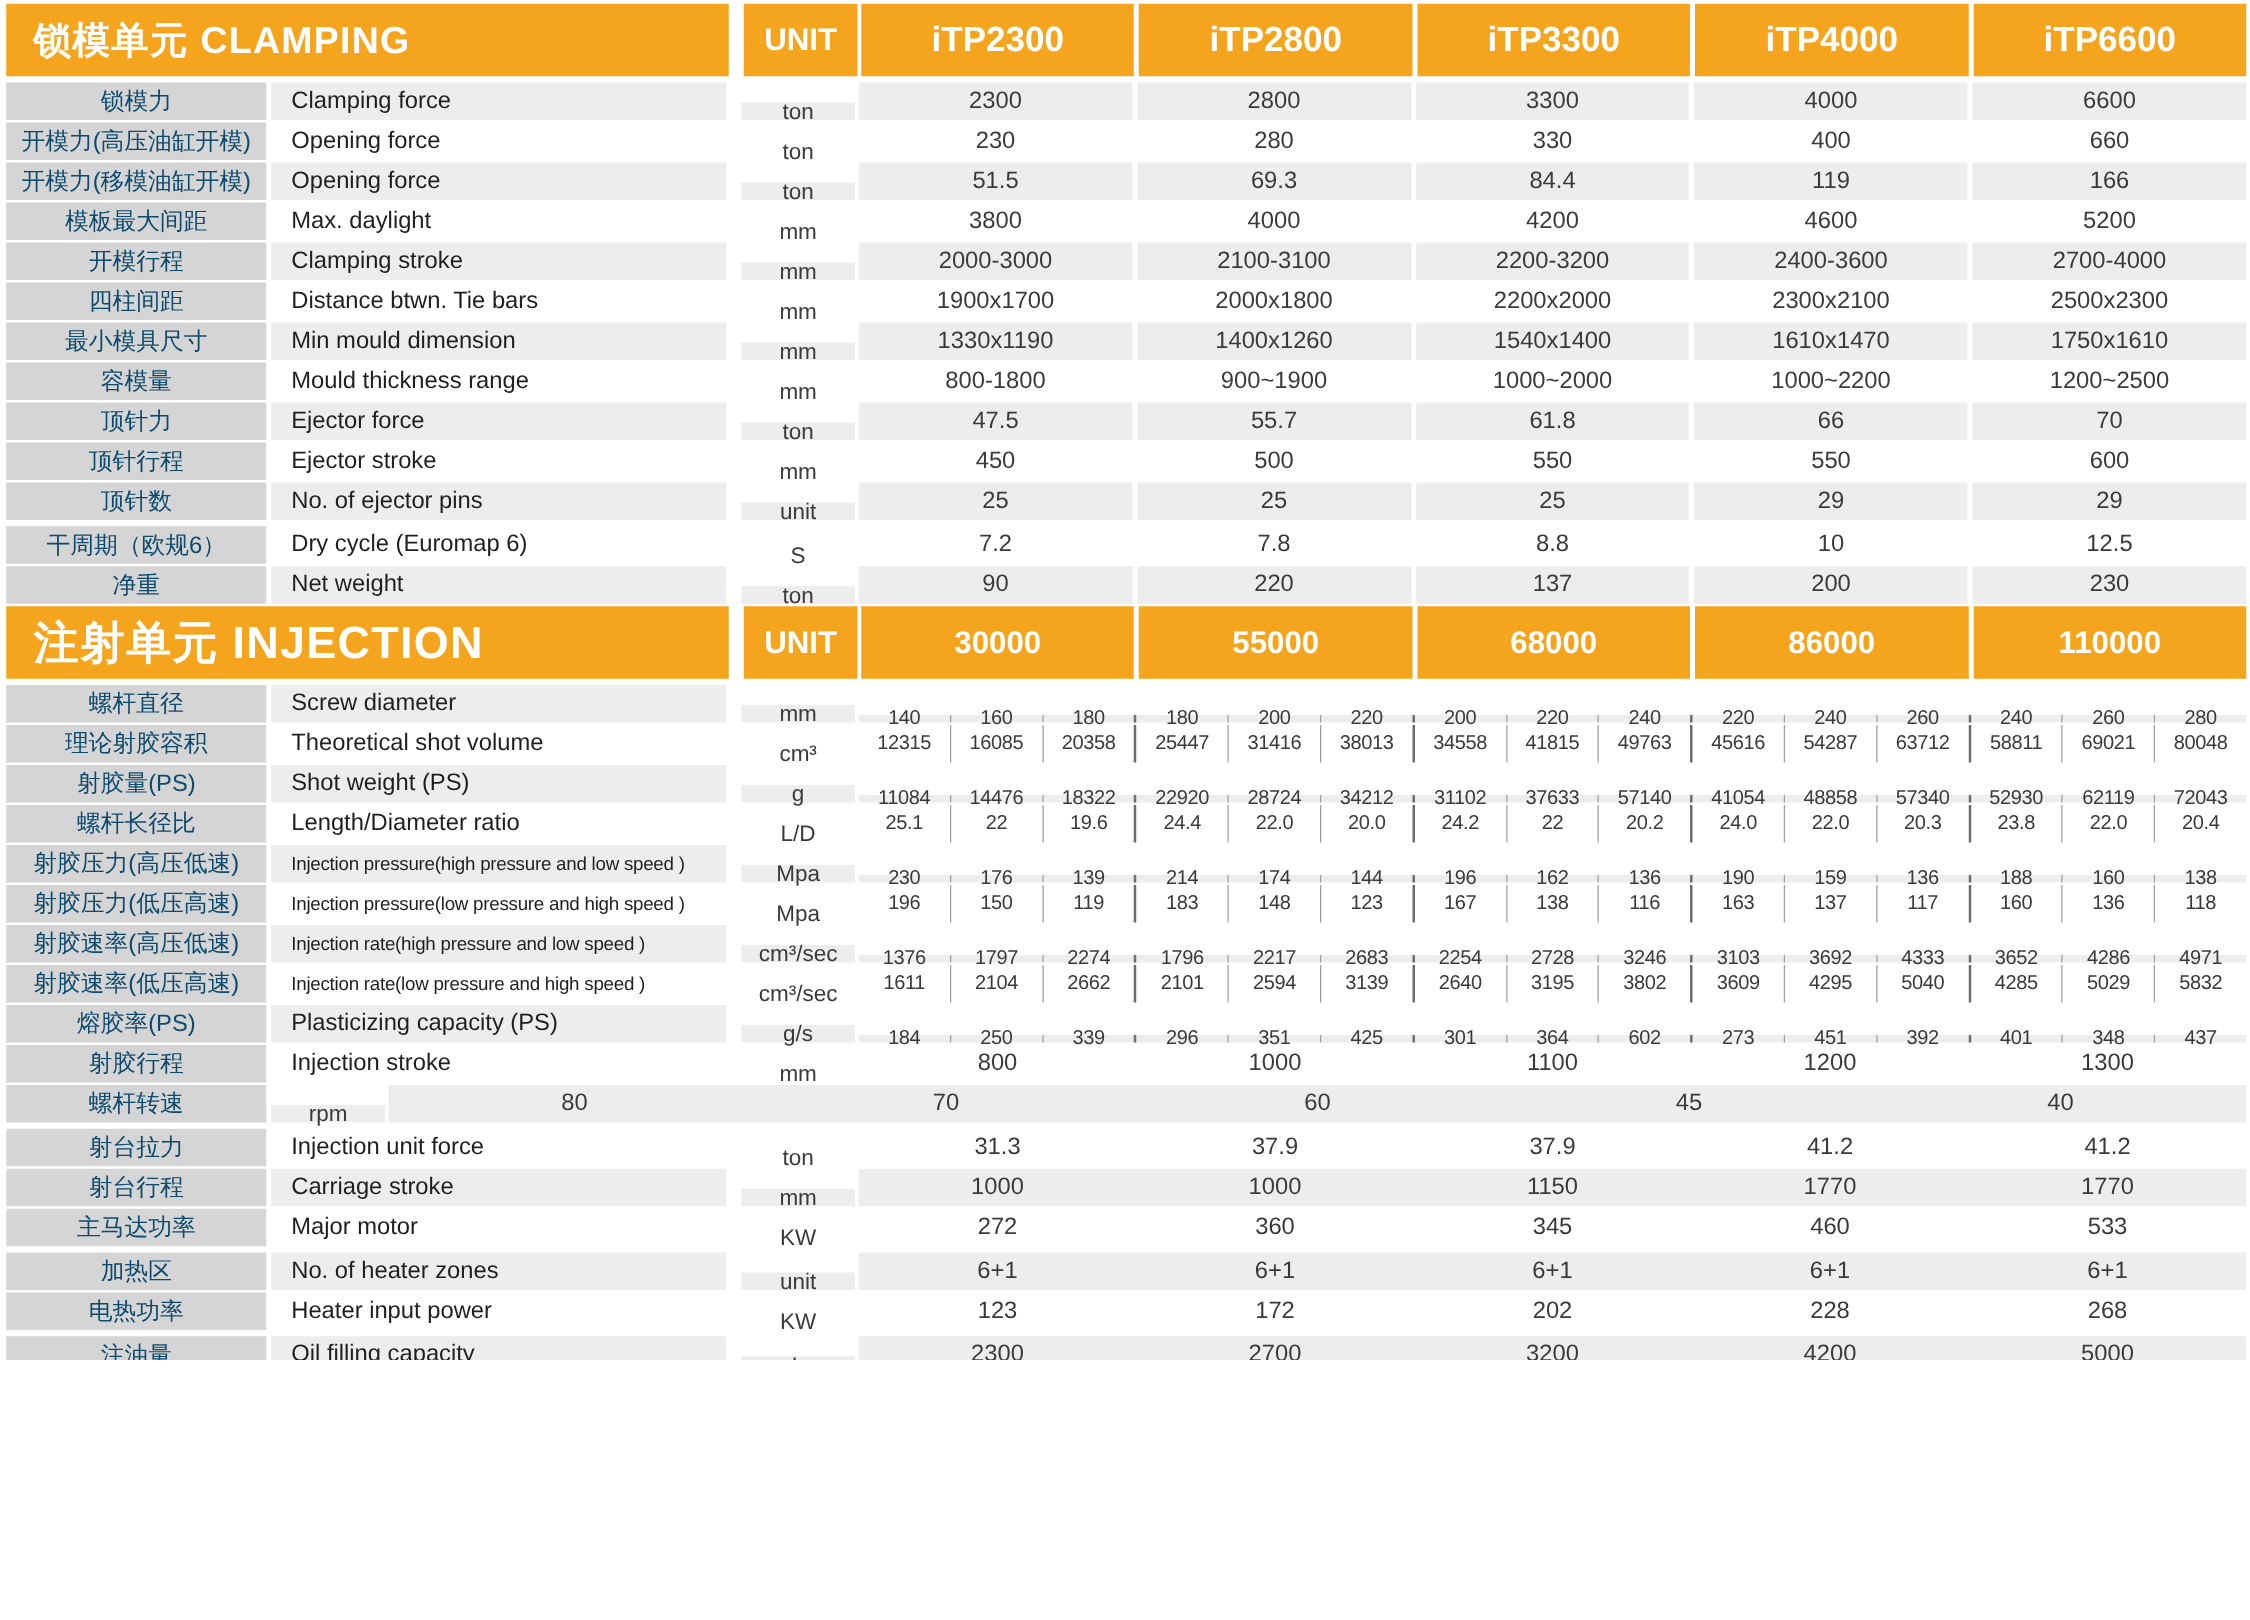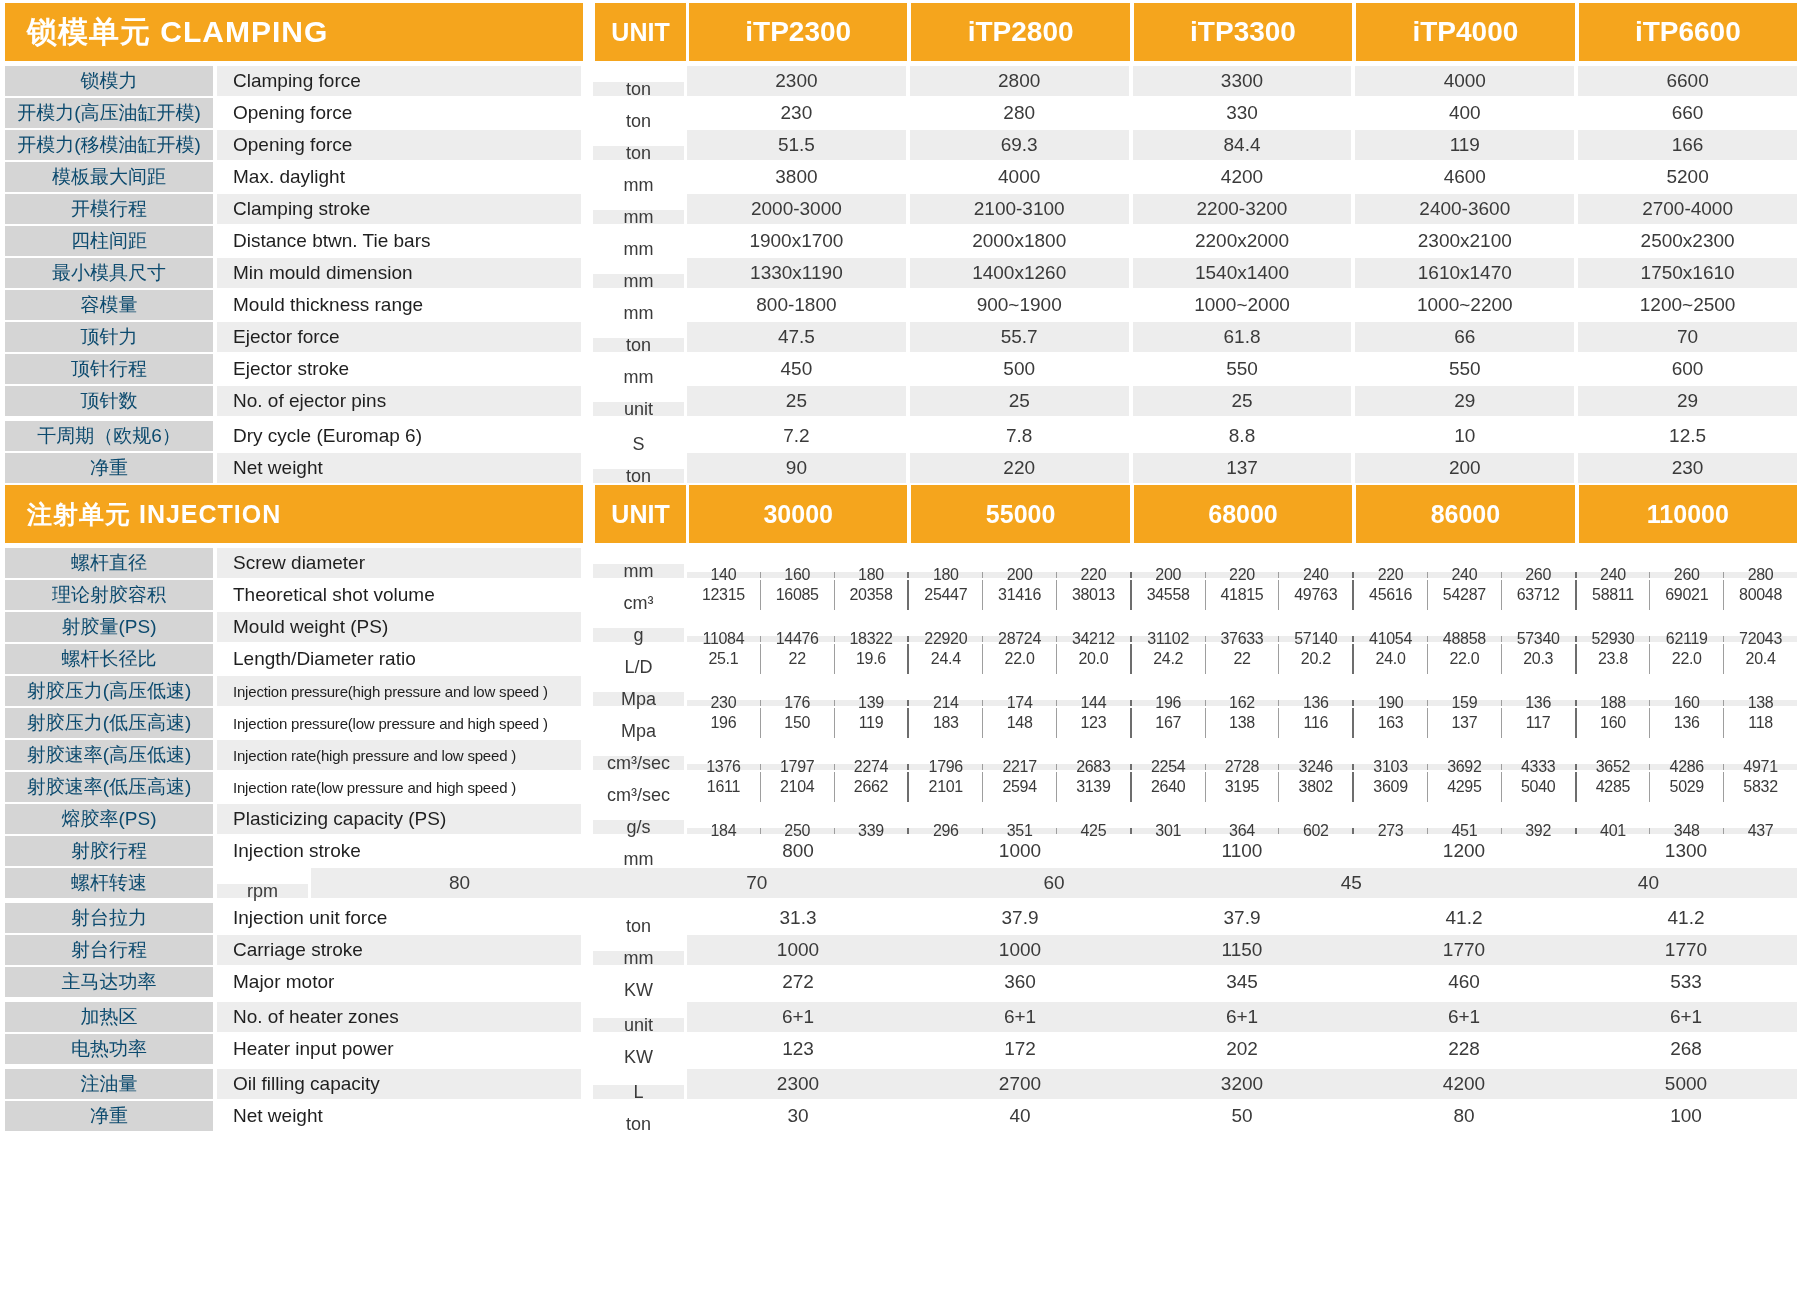--- a/index.html
+++ b/index.html
@@ -3,32 +3,32 @@
 <meta charset="utf-8">
 <style>
   * { margin:0; padding:0; box-sizing:border-box; }
   html,body { background:#ffffff; }
   body {
     width:1800px; height:1296px;
     font-family:"Liberation Sans","DejaVu Sans",sans-serif;
     color:#3a3a3a;
   }
   .sheet {
-    position:relative; width:1800px; height:1296px;
+    position:relative; width:1800px; height:1088px;
     padding:3px 3px 0 5px; background:#ffffff; overflow:hidden;
   }
 
   
   .hdr { display:flex; height:58px; margin-bottom:5px; }
   .hdr .title {
     width:578px; background:var(--orange); color:#ffffff;
     font-weight:bold; font-size:30px; letter-spacing:1px;
     display:flex; align-items:center; padding-left:22px; margin-right:12px;
   }
-  .hdr.inj .title { font-size:25px; }
+  .hdr.inj .title { font-size:36px; }
   .hdr .unit-h {
     width:91px; background:var(--orange); color:#ffffff;
     font-weight:bold; font-size:25px;
     display:flex; align-items:center; justify-content:center; margin-right:3px;
   }
   .hdr .models { flex:1; display:flex; gap:4px; }
   .hdr .model {
     flex:1; background:var(--orange); color:#ffffff;
     font-weight:bold; font-size:28px;
     display:flex; align-items:center; justify-content:center;
@@ -312,21 +312,21 @@
           <div class="vcell">45616</div>
           <div class="vcell">54287</div>
           <div class="vcell gsep">63712</div>
           <div class="vcell">58811</div>
           <div class="vcell">69021</div>
           <div class="vcell">80048</div>
         </div>
       </div>
       <div class="row odd">
         <div class="cn">射胶量(PS)</div>
-        <div class="en">Mould weight (PS)</div>
+        <div class="en">Shot weight (PS)</div>
         <div class="unit">g</div>
         <div class="vals15">
           <div class="vcell">11084</div>
           <div class="vcell">14476</div>
           <div class="vcell gsep">18322</div>
           <div class="vcell">22920</div>
           <div class="vcell">28724</div>
           <div class="vcell gsep">34212</div>
           <div class="vcell">31102</div>
           <div class="vcell">37633</div>

